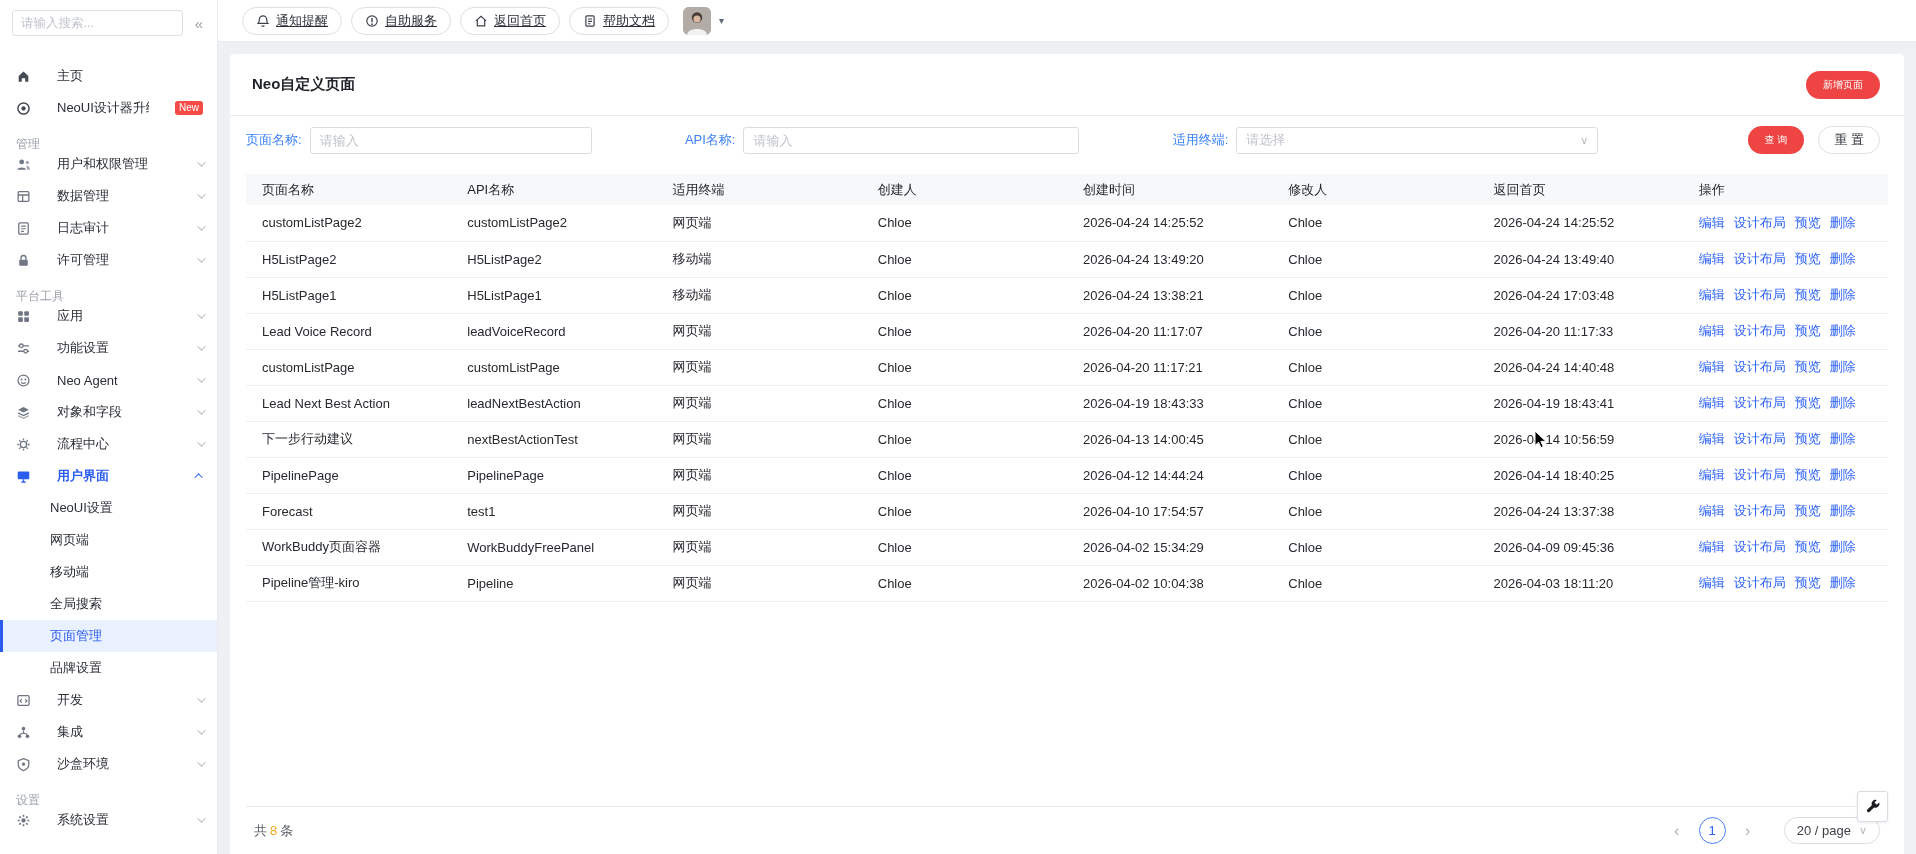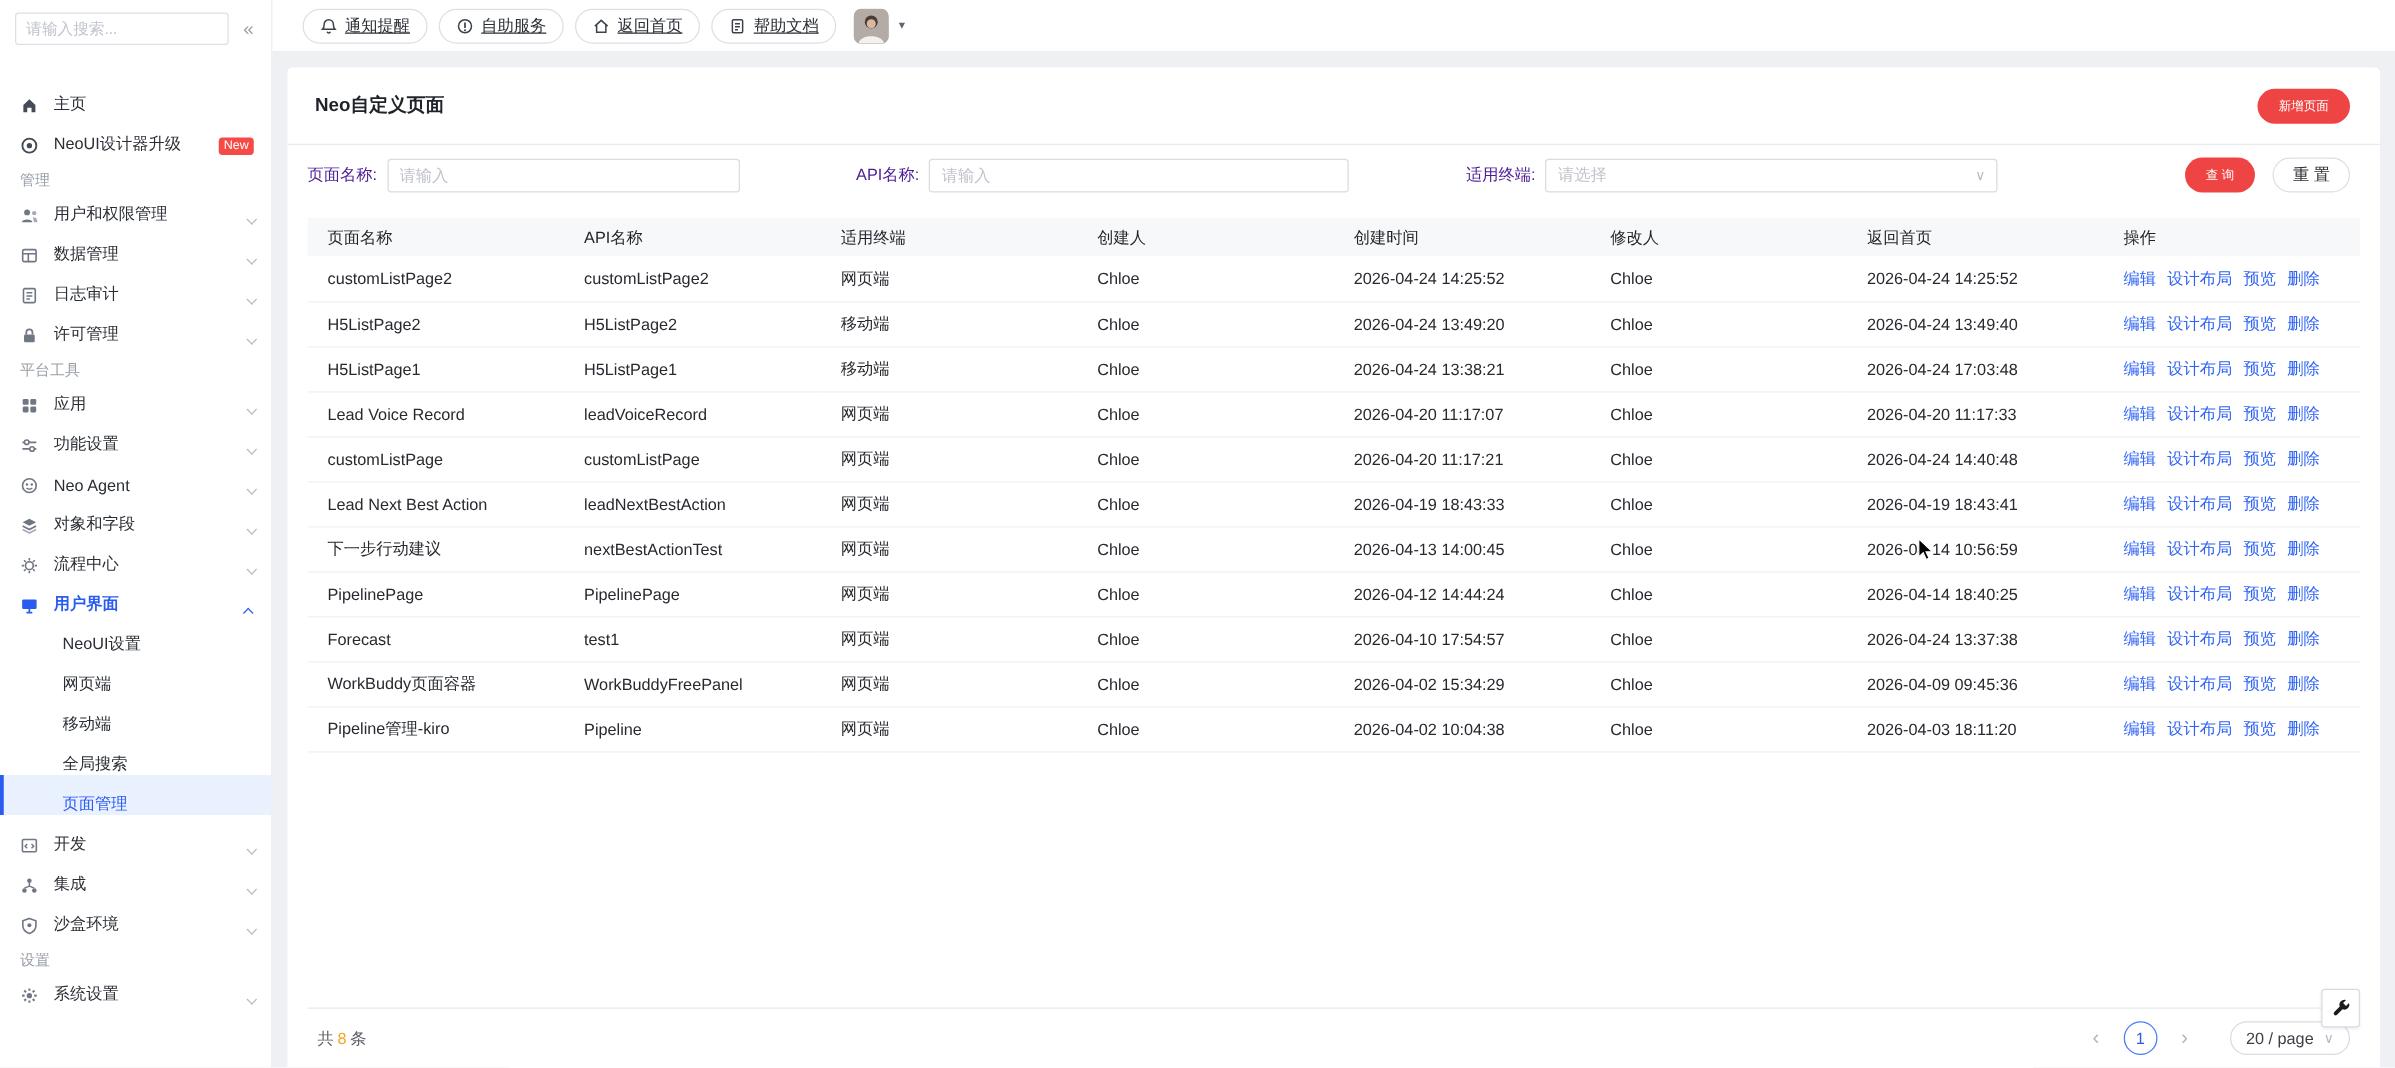--- a/index.html
+++ b/index.html
@@ -8,21 +8,21 @@
   .app { display:flex; width:100%; height:100%; }
 
   
   .sidebar { width:218px; background:#fff; border-right:1px solid #e8eaee; display:flex; flex-direction:column; flex-shrink:0; }
   .sidebar-top { height:46px; display:flex; align-items:center; padding:0 10px 0 12px; gap:8px; }
   .search-box { flex:1; height:26px; border:1px solid #dcdfe5; border-radius:3px; display:flex; align-items:center; padding:0 8px; }
   .search-box input { border:none; outline:none; width:100%; font-size:12.5px; color:#26292e; background:transparent; }
   .search-box input::placeholder { color:#c0c4cc; }
   .collapse-btn { color:#9aa0a8; font-size:15px; cursor:pointer; padding:0 4px; }
   .menu { flex:1; overflow:hidden; padding-top:14px; }
-  .menu-item { height:32px; display:flex; align-items:flex-end; padding:0 14px 0 16px; gap:12px; cursor:pointer; position:relative; color:#2a2e35; }
+  .menu-item { height:32px; display:flex; align-items:center; padding:0 14px 0 16px; gap:26px; cursor:pointer; position:relative; color:#2a2e35; }
   .menu-item .ico { width:15px; height:15px; display:inline-flex; flex-shrink:0; }
   .menu-item .lbl { flex:1; white-space:nowrap; overflow:hidden; font-size:13px; }
   .menu-item.parent-active .lbl { color:#2b5cf0; font-weight:bold; }
   .menu-item.sub { padding-left:50px; }
   .menu-item.sub.active { background:#e9f0fe; color:#2b5cf0; }
   .menu-item.sub.active::before { content:""; position:absolute; left:0; top:0; bottom:0; width:3px; background:#2b5cf0; }
   .section-label { color:#9aa0a8; font-size:12px; padding:12px 16px 4px; height:24px; }
   .badge { background:#f54a45; color:#fff; font-size:10px; border-radius:3px; padding:1px 4px; line-height:12px; flex-shrink:0; }
   .chev { width:6px; height:6px; border-right:1.4px solid #b6bac2; border-bottom:1.4px solid #b6bac2; flex-shrink:0; }
   .chev.down { transform:rotate(45deg) translateY(-2px); }
@@ -39,21 +39,21 @@
 
   .content { flex:1; padding:12px 12px 0; min-height:0; }
   .card { background:#fff; border-radius:4px 4px 0 0; height:100%; display:flex; flex-direction:column; position:relative; }
   .card-head { height:62px; display:flex; align-items:center; justify-content:space-between; padding:0 24px 0 22px; border-bottom:1px solid #e8eaee; flex-shrink:0; }
   .page-title { font-size:15px; font-weight:bold; color:#1f2329; }
   .btn-primary { background:#ef4444; color:#fff; border:none; height:28px; border-radius:15px; padding:0 17px; font-size:10px; cursor:pointer; }
   .btn-ghost { background:#fff; color:#2a2e35; border:1px solid #dcdfe5; height:28px; border-radius:15px; padding:0 15px; font-size:13px; cursor:pointer; }
 
   .filterbar { display:flex; align-items:center; padding:10px 24px 20px 16px; flex-shrink:0; }
   .fgroup { display:flex; align-items:center; }
-  .fgroup .flabel { color:#4c1d95; margin-right:8px; white-space:nowrap; }
+  .fgroup .flabel { color:#3b82f6; margin-right:8px; white-space:nowrap; }
   .f-input { height:27px; border:1px solid #d9dce3; border-radius:3px; padding:0 9px; font-size:13px; color:#26292e; outline:none; }
   .f-input::placeholder { color:#c0c4cc; }
   .f-select { height:27px; border:1px solid #d9dce3; border-radius:3px; padding:0 9px; display:flex; align-items:center; justify-content:space-between; color:#c0c4cc; cursor:pointer; }
   .f-select .sel-caret { color:#b6bac2; font-size:11px; }
   .gap1 { flex:1; } .gap2 { flex:1; } .gap3 { flex:1.6; }
   .fbuttons { display:flex; gap:14px; }
 
   .table-wrap { flex:1; margin:0 16px; min-height:0; overflow:hidden; }
   table { width:100%; border-collapse:collapse; table-layout:fixed; }
   thead th { background:#f7f8fa; height:31px; text-align:left; font-weight:500; color:#1f2329; padding:0 8px 0 16px; font-size:13px; }
@@ -219,20 +219,23 @@
           <span class="lbl">网页端</span>
         </div>
         <div class="menu-item sub">
           <span class="lbl">移动端</span>
         </div>
         <div class="menu-item sub">
           <span class="lbl">全局搜索</span>
         </div>
         <div class="menu-item sub active">
           <span class="lbl">页面管理</span>
+        </div>
+        <div class="menu-item sub">
+          <span class="lbl">品牌设置</span>
         </div>
         <div class="menu-item">
           <span class="ico">
             <svg width="15" height="15" viewBox="0 0 14 14">
               <rect x="1.8" y="2.4" width="10.4" height="9.2" rx="1" fill="none" stroke="#707684" stroke-width="1.2"></rect>
               <path d="M5.4 5.8 L3.8 7.4 5.4 9 M8.6 5.8 L10.2 7.4 8.6 9" fill="none" stroke="#707684" stroke-width="1.1"></path>
             </svg>
           </span>
           <span class="lbl">开发</span>
           <span class="chev down"></span>

